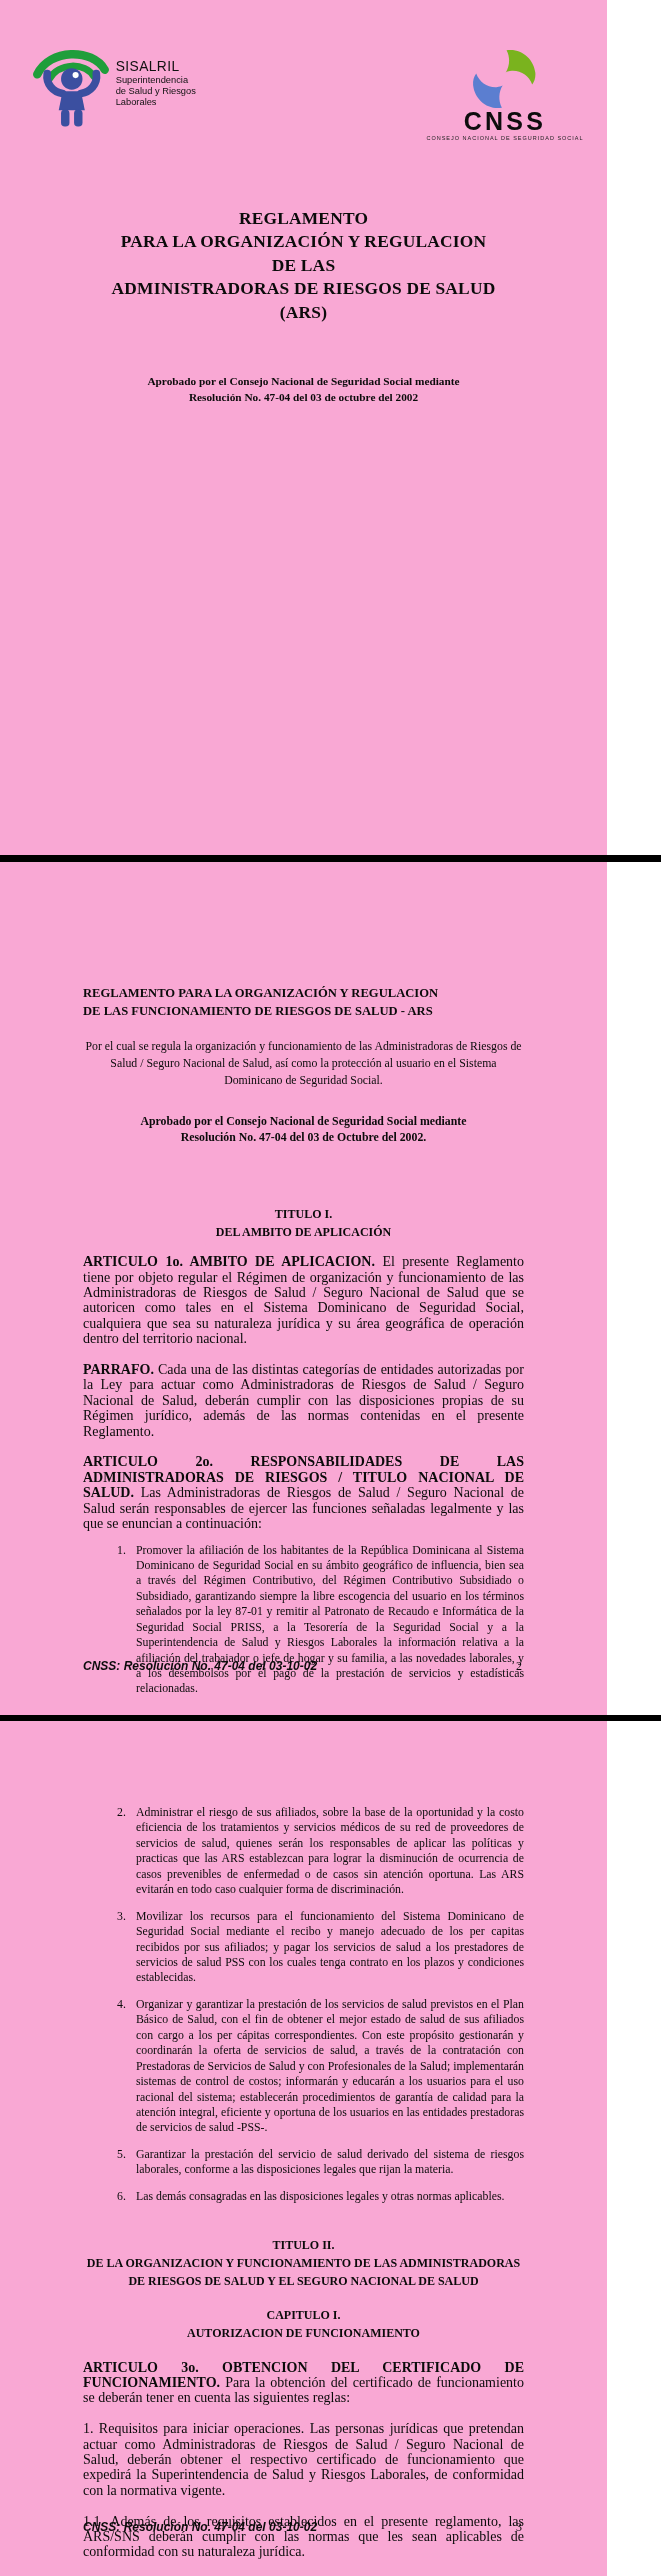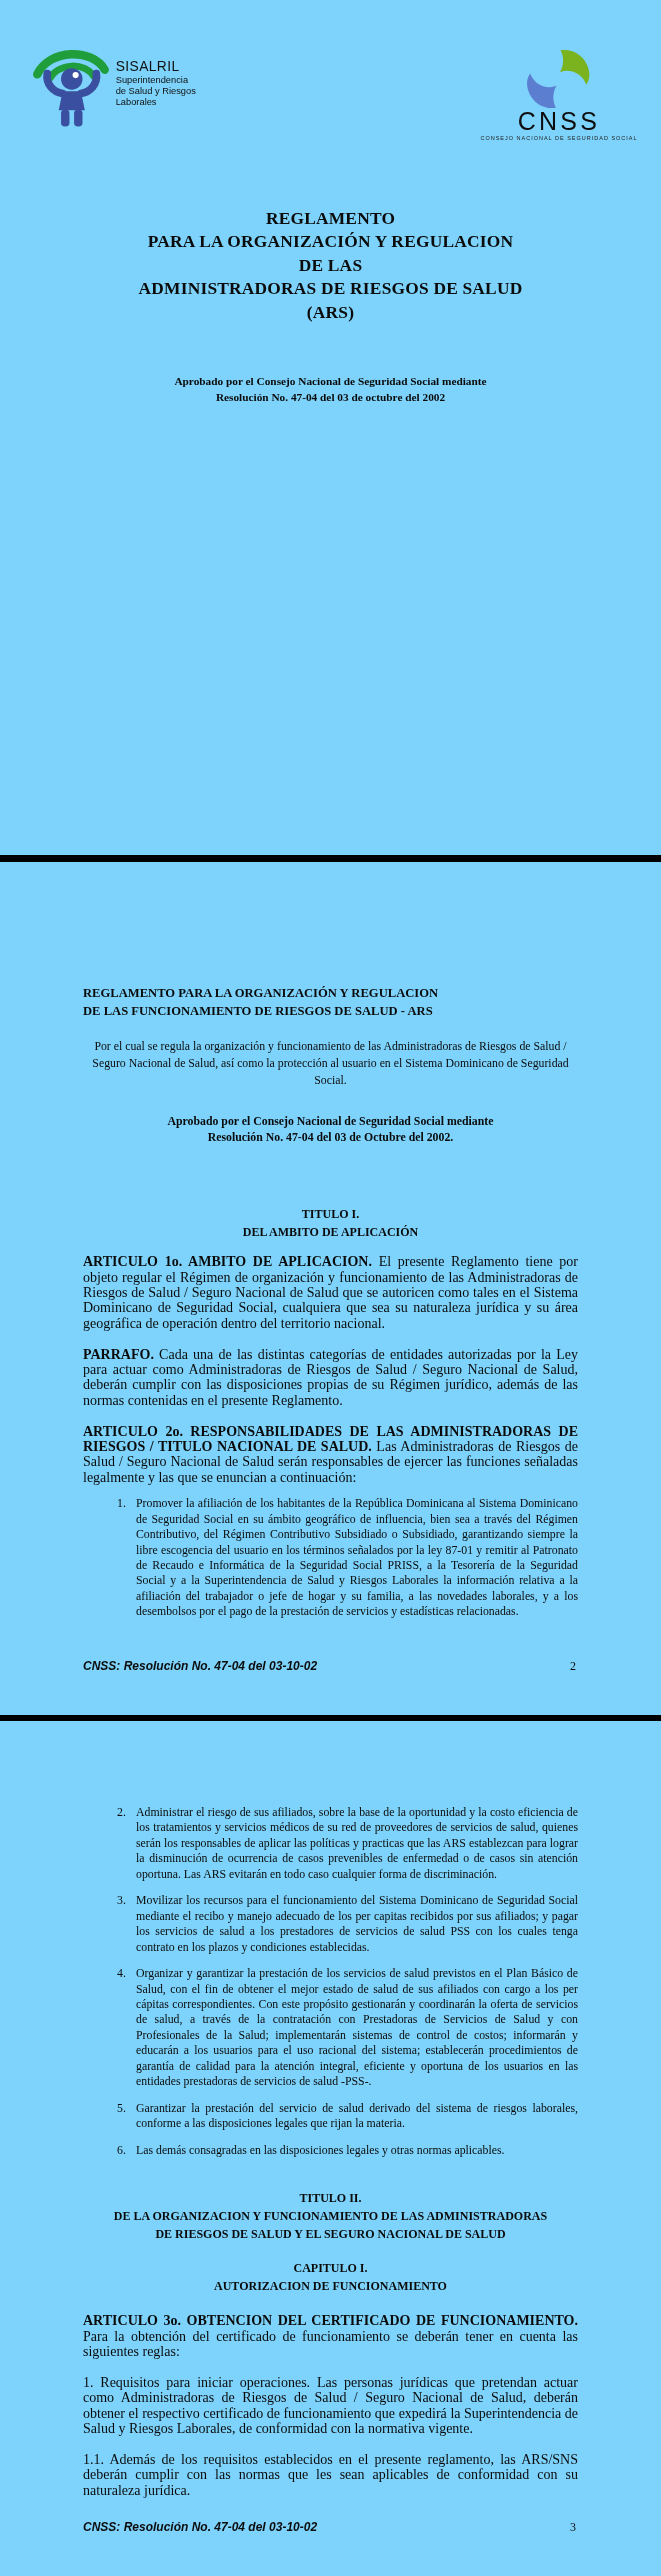--- a/index.html
+++ b/index.html
@@ -1,31 +1,31 @@
 <!DOCTYPE html>
 <html style="font-size:13px"><head>
 <meta charset="utf-8">
 <style>
   html,body{margin:0;padding:0;background:#ffffff;}
   body{width:661px;font-family:"Liberation Serif","DejaVu Serif",serif;color:#0b0b0b;}
   .doc{width:661px;}
-  .page{position:relative;width:661px;box-sizing:border-box;background:#7dd3fc;overflow:hidden;}
+  .page{position:relative;width:607px;box-sizing:border-box;background:#f9a8d4;overflow:hidden;}
   #p1{height:855px;}
   #p2{height:853px;padding:122px 83px 0 83px;}
   #p3{height:855px;padding:84px 83px 0 83px;}
   .page-divider{width:661px;height:6.5px;background:#000000;}
 
   
   .logo-row{display:flex;justify-content:space-between;align-items:flex-start;padding:36px 29px 0 32px;}
   .sisalril{display:flex;gap:5.7px;}
   .sis-text{padding-top:23px;font-family:"Liberation Sans","DejaVu Sans",sans-serif;color:#111;}
   .sis-name{font-size:13.8px;line-height:16px;letter-spacing:0.4px;}
   .sis-sub{font-size:9.3px;line-height:11px;}
   .cnss{display:flex;flex-direction:column;align-items:center;padding-top:8px;width:146px;}
-  .cnss-name{font-family:"Liberation Sans","DejaVu Sans",sans-serif;font-weight:normal;font-size:25px;line-height:24px;letter-spacing:3.2px;color:#0d0d0d;margin-top:-4.9px;}
+  .cnss-name{font-family:"Liberation Sans","DejaVu Sans",sans-serif;font-weight:bold;font-size:25px;line-height:24px;letter-spacing:3.2px;color:#0d0d0d;margin-top:-4.9px;}
   .cnss-sub{font-family:"Liberation Sans","DejaVu Sans",sans-serif;font-size:5.5px;letter-spacing:1px;color:#222;margin-top:1.6px;white-space:nowrap;}
   .main-title{margin-top:66px;text-align:center;font-weight:bold;font-size:17.4px;line-height:23.5px;letter-spacing:0.2px;}
   .approval{margin-top:50px;text-align:center;font-weight:bold;font-size:11.3px;line-height:15.4px;}
 
   
   .h2c{font-weight:bold;font-size:12.6px;line-height:18px;}
   .intro{margin:18.6px 0 0 0;text-align:center;font-size:11.8px;line-height:17px;}
   .approval2{margin-top:24px;text-align:center;font-weight:bold;font-size:11.8px;line-height:16px;}
   .section-heading{margin-top:60px;text-align:center;font-weight:bold;font-size:12px;line-height:18px;}
   .body-p{margin:15.4px 0 0 0;text-align:justify;font-size:14px;line-height:15.4px;}

